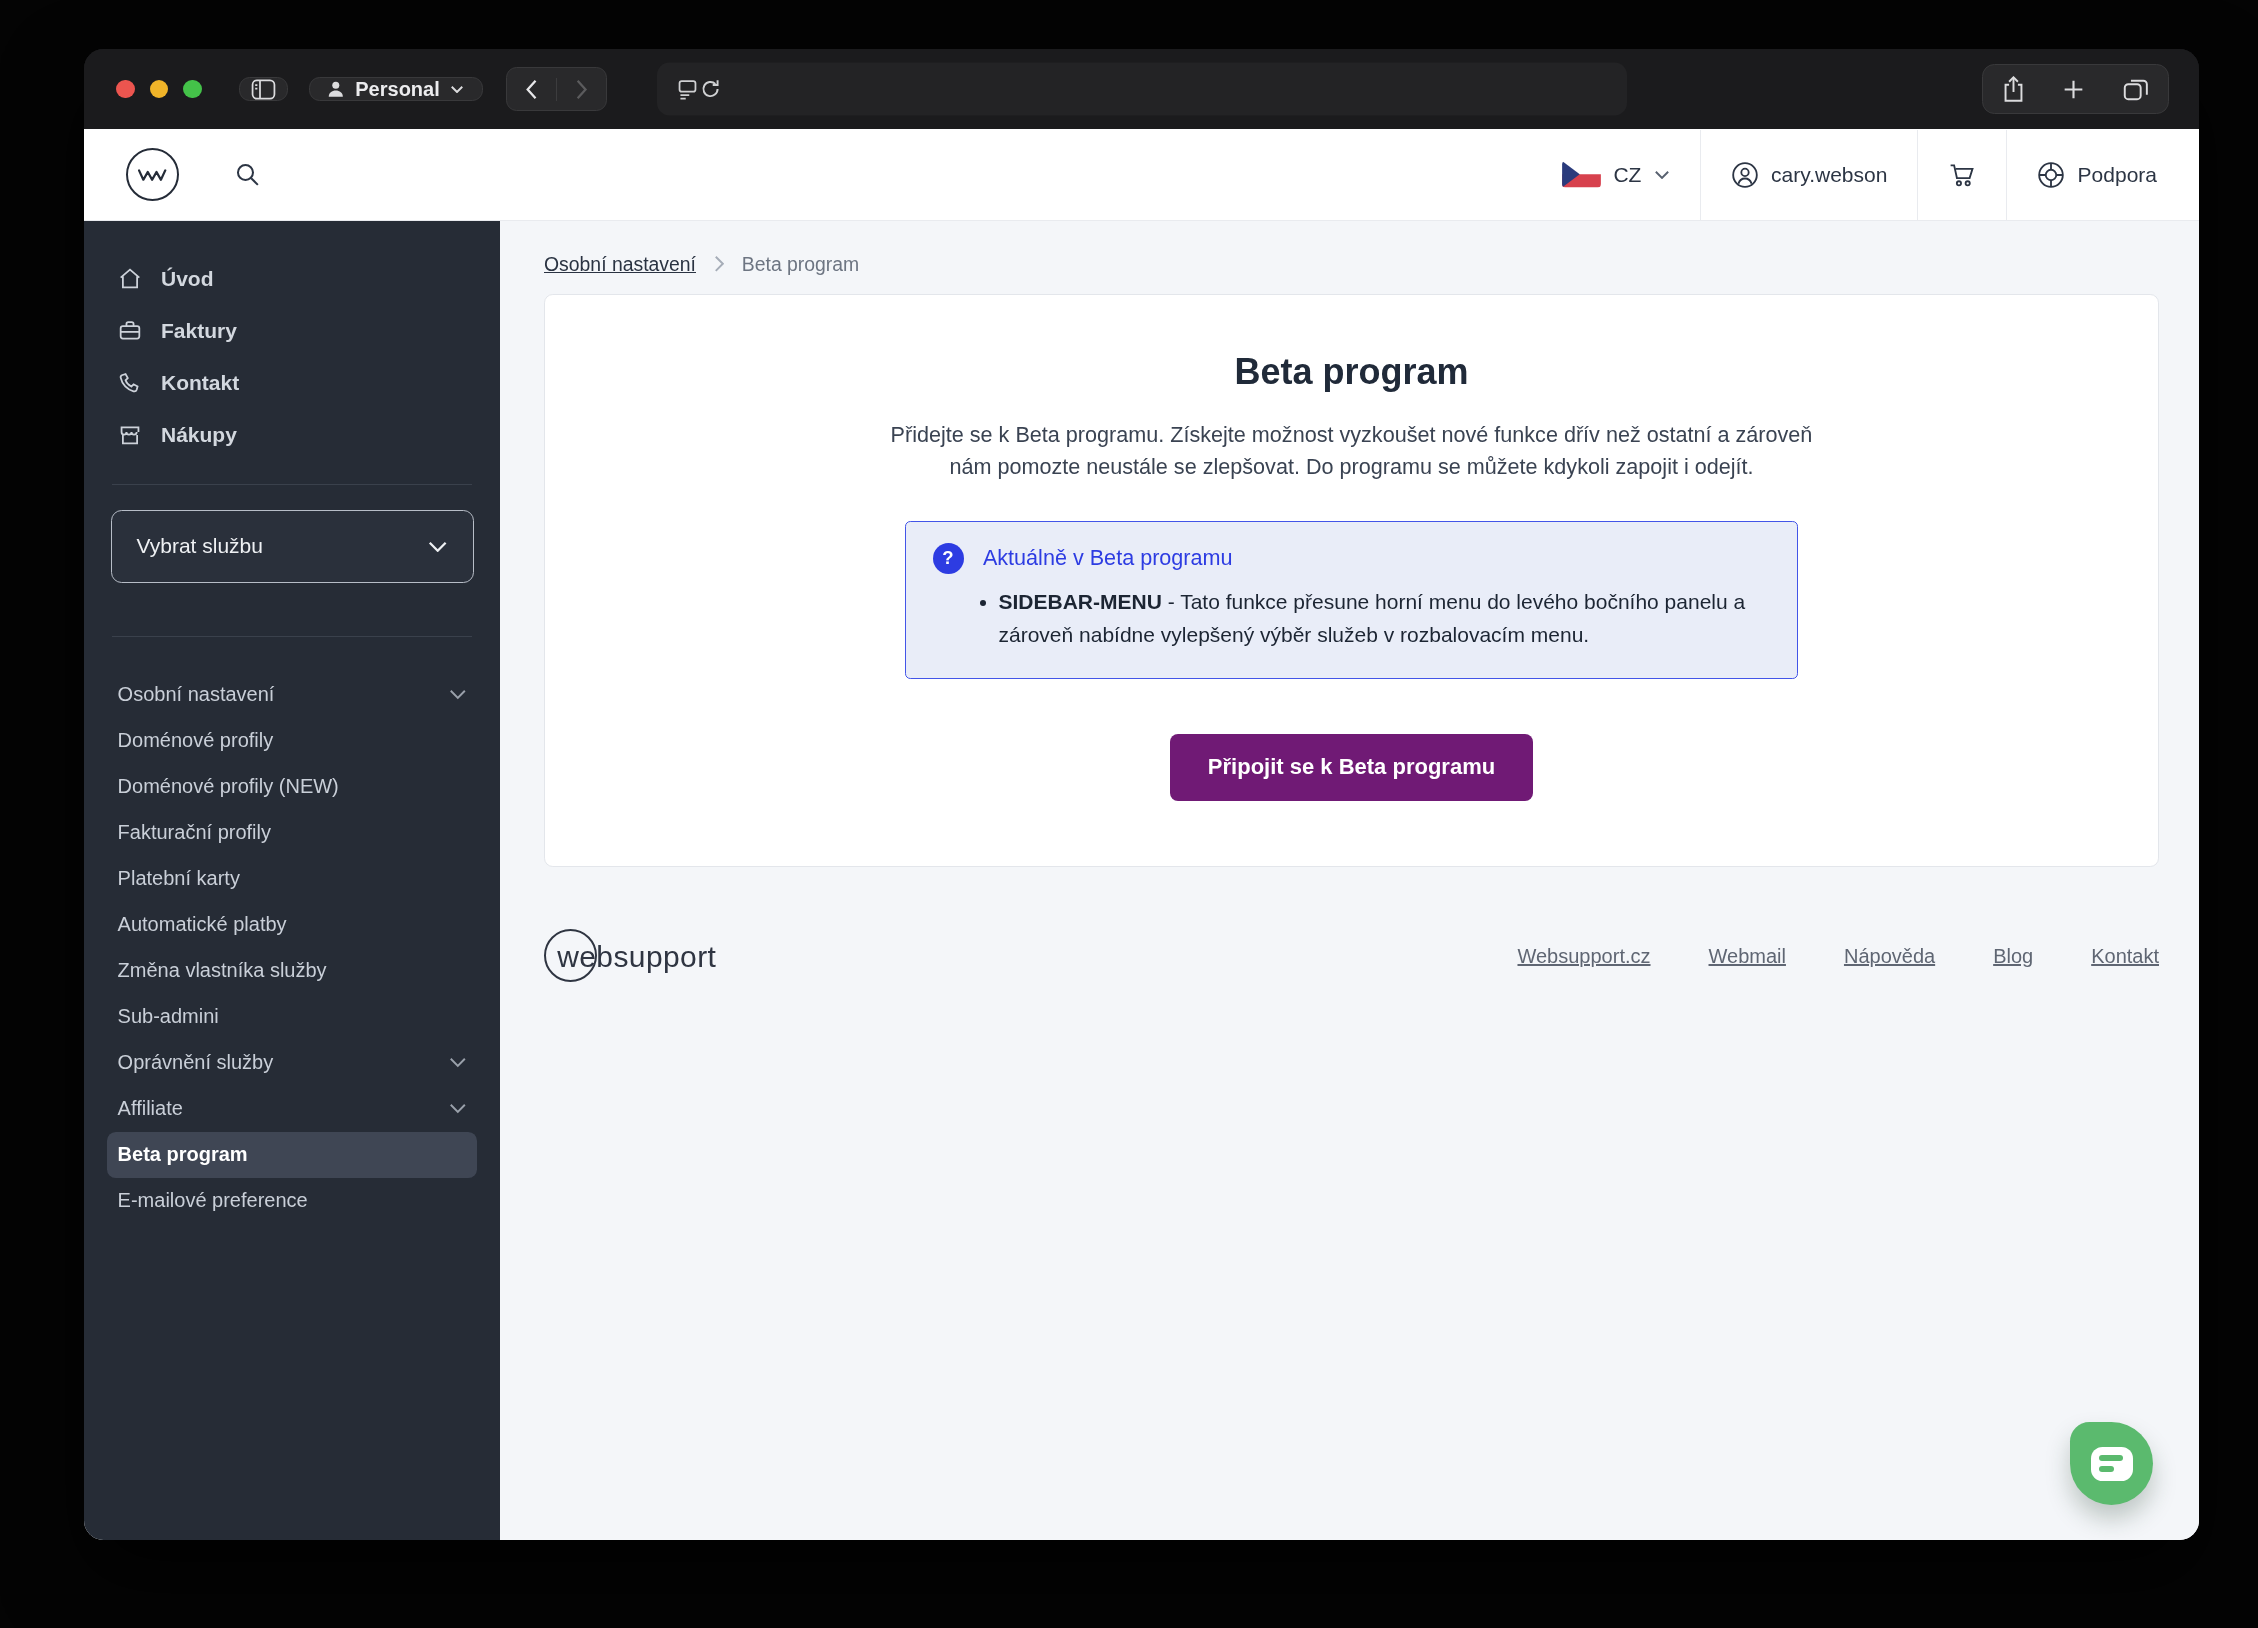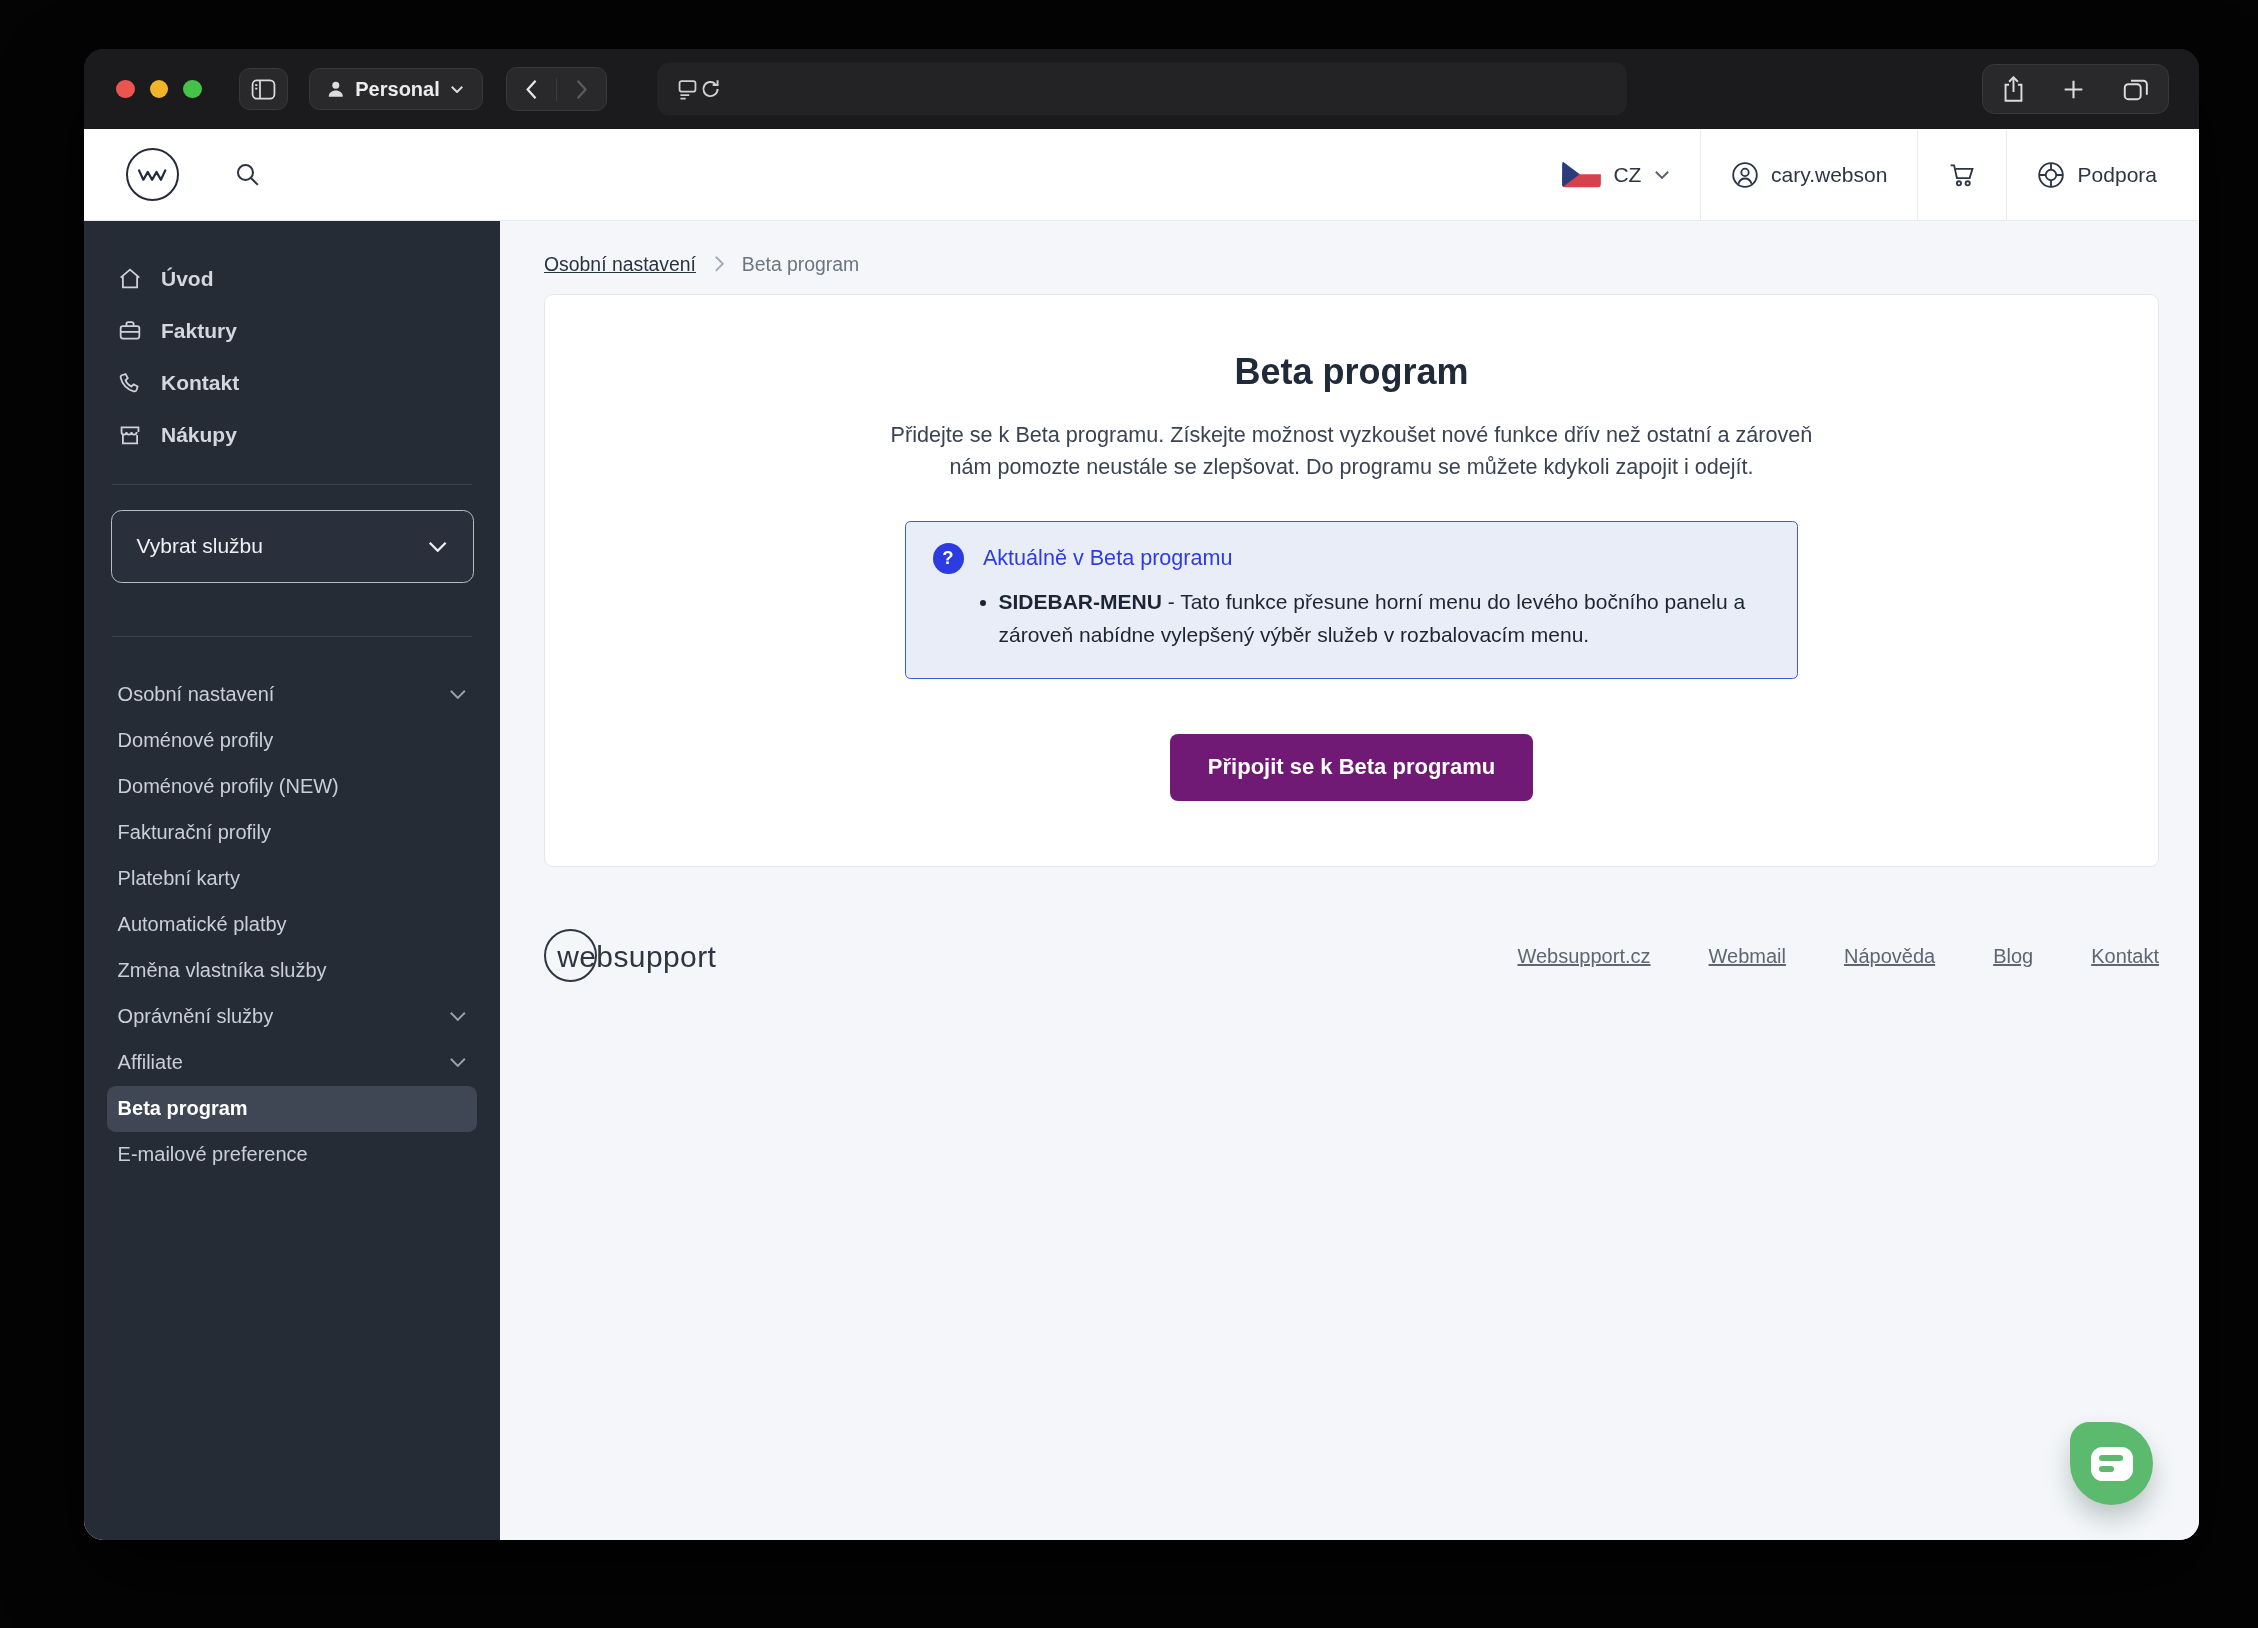--- a/index.html
+++ b/index.html
@@ -4,21 +4,21 @@
 <style>
   html,body{margin:0;padding:0;width:2258px;height:1629px;background:#040404;overflow:hidden;
     font-family:"Liberation Sans","DejaVu Sans",sans-serif;-webkit-font-smoothing:antialiased;}
   .window{position:absolute;left:84px;top:49px;width:2115px;height:1491px;border-radius:19.4px;
     overflow:hidden;background:#1b1b1d;box-shadow:0 35px 79px rgba(0,0,0,.8);display:flex;flex-direction:column;}
   
   .titlebar{height:80px;background:#1b1b1d;position:relative;display:flex;align-items:center;flex:0 0 auto;}
   .traffic{display:flex;gap:15px;margin-left:32px;}
   .light{width:18.5px;height:18.5px;border-radius:50%;}
   .light.red{background:#ec554f;}.light.yellow{background:#f0b429;}.light.green{background:#44c249;}
-  .tb-btn{height:42px;border-radius:10.6px;background:#29292b;border:0.9px solid #39393b;
+  .tb-btn{height:24px;border-radius:10.6px;background:#29292b;border:0.9px solid #39393b;
     display:flex;align-items:center;justify-content:center;color:#dcdcde;}
   .toggle-btn{width:49px;margin-left:37px;}
   .profile-pill{margin-left:21px;padding:0 17.6px;gap:10.6px;}
   .profile-pill span{font-size:20px;color:#ececee;font-weight:600;}
   .navgroup{display:flex;align-items:center;margin-left:23px;background:#29292b;border:0.9px solid #39393b;border-radius:10.6px;height:42px;}
   .navgroup .nbtn{width:49px;height:100%;display:flex;align-items:center;justify-content:center;background:none;border:none;}
   .navgroup .vdiv{width:0.9px;height:23px;background:#3c3c3e;}
   .urlbar{position:absolute;left:50%;top:50%;transform:translate(-50%,-50%);width:970px;height:53px;
     background:#232325;border-radius:12.4px;display:flex;align-items:center;}
   .url-text{flex:1;text-align:center;font-size:20px;color:#d6d6d8;letter-spacing:0.2px;}
@@ -311,20 +311,23 @@
           <div class="srow">
               <span class="lbl">Platební karty</span>
             </div>
           <div class="srow">
               <span class="lbl">Automatické platby</span>
             </div>
           <div class="srow">
               <span class="lbl">Změna vlastníka služby</span>
             </div>
           <div class="srow">
+              <span class="lbl">Sub-admini</span>
+            </div>
+          <div class="srow">
             <span class="lbl">Oprávnění služby</span>
             <svg width="17.6" height="10.6" viewBox="0 0 20 12" fill="none" stroke="#9aa1ab" stroke-width="2.2">
                 <polyline points="2,2 10,10 18,2"></polyline>
               </svg>
           </div>
           <div class="srow">
             <span class="lbl">Affiliate</span>
             <svg width="17.6" height="10.6" viewBox="0 0 20 12" fill="none" stroke="#9aa1ab" stroke-width="2.2">
                 <polyline points="2,2 10,10 18,2"></polyline>
               </svg>

